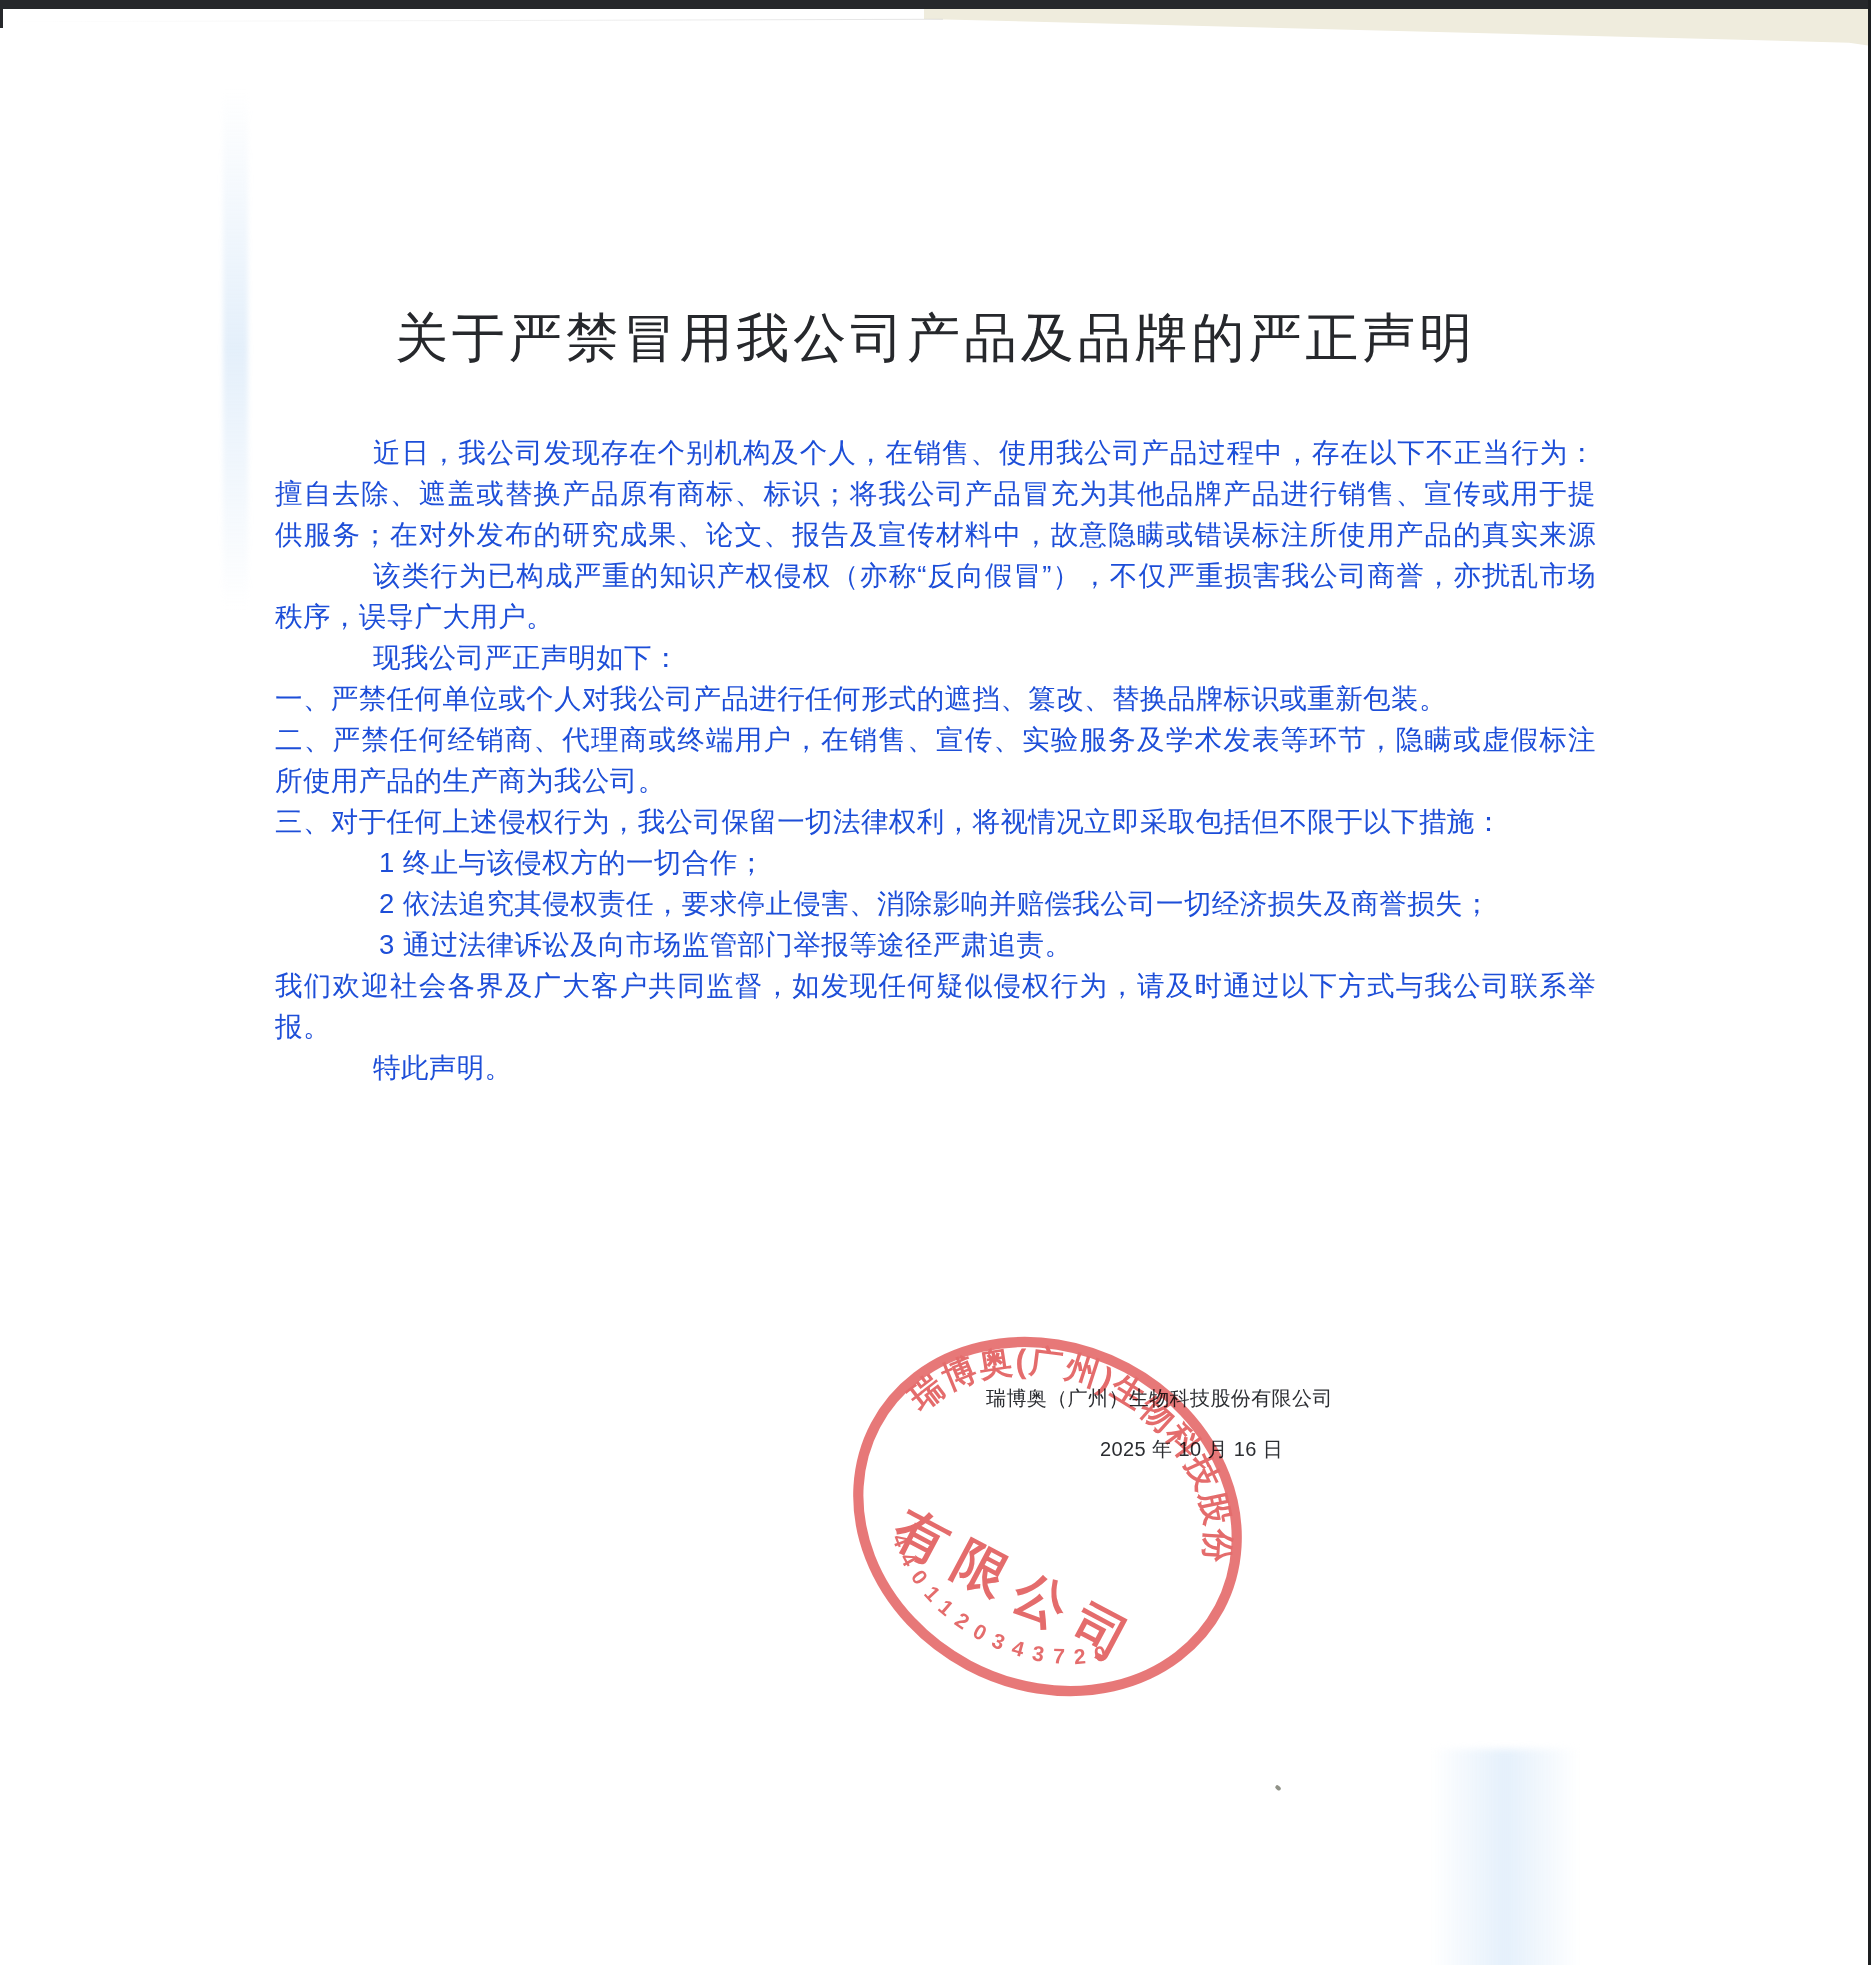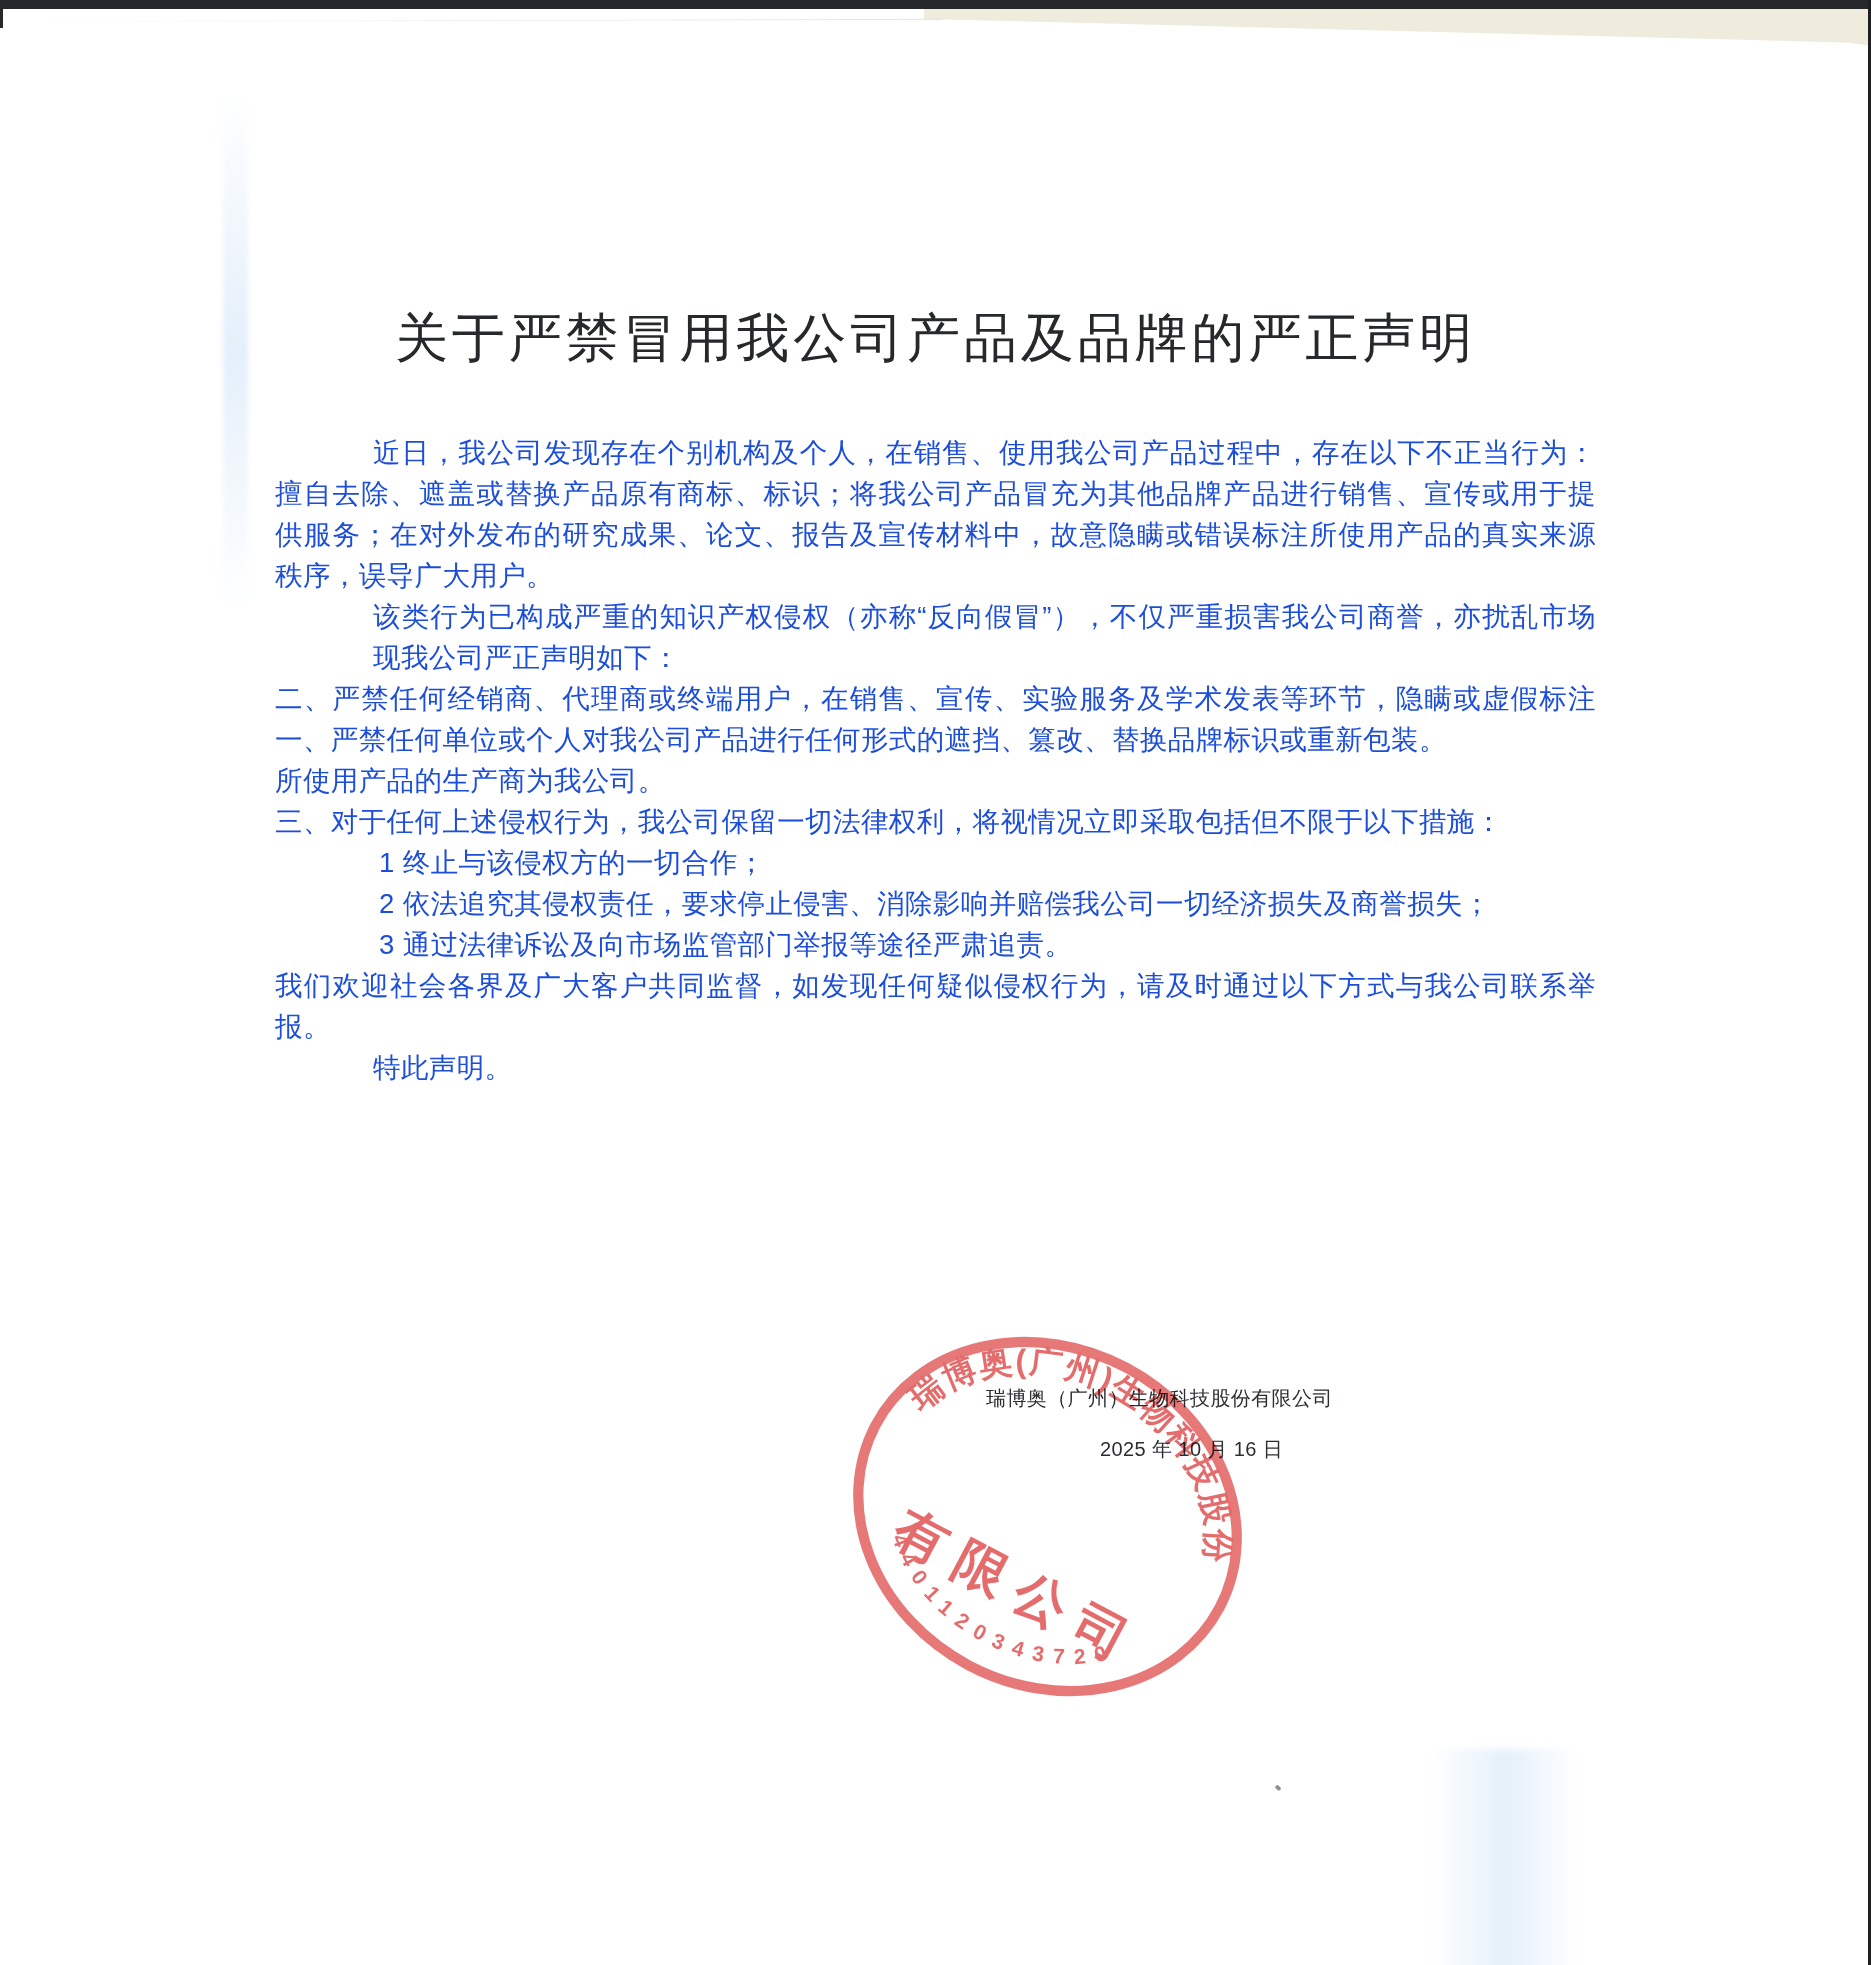--- a/index.html
+++ b/index.html
@@ -82,25 +82,25 @@
 <div class="streak-left"></div>
 <div class="streak-right"></div>
 <div class="speck-a"></div>
 
 <div class="doc-title">关于严禁冒用我公司产品及品牌的严正声明</div>
 
 <div class="body-text">
     <div class="line p j">近日，我公司发现存在个别机构及个人，在销售、使用我公司产品过程中，存在以下不正当行为：</div>
     <div class="line j">擅自去除、遮盖或替换产品原有商标、标识；将我公司产品冒充为其他品牌产品进行销售、宣传或用于提</div>
     <div class="line j">供服务；在对外发布的研究成果、论文、报告及宣传材料中，故意隐瞒或错误标注所使用产品的真实来源</div>
+    <div class="line p j">该类行为已构成严重的知识产权侵权（亦称“反向假冒”），不仅严重损害我公司商誉，亦扰乱市场</div>
     <div class="line">秩序，误导广大用户。</div>
-    <div class="line p j">该类行为已构成严重的知识产权侵权（亦称“反向假冒”），不仅严重损害我公司商誉，亦扰乱市场</div>
     <div class="line p">现我公司严正声明如下：</div>
+    <div class="line">一、严禁任何单位或个人对我公司产品进行任何形式的遮挡、篡改、替换品牌标识或重新包装。</div>
     <div class="line j">二、严禁任何经销商、代理商或终端用户，在销售、宣传、实验服务及学术发表等环节，隐瞒或虚假标注</div>
-    <div class="line">一、严禁任何单位或个人对我公司产品进行任何形式的遮挡、篡改、替换品牌标识或重新包装。</div>
     <div class="line">所使用产品的生产商为我公司。</div>
     <div class="line">三、对于任何上述侵权行为，我公司保留一切法律权利，将视情况立即采取包括但不限于以下措施：</div>
     <div class="line i">1 终止与该侵权方的一切合作；</div>
     <div class="line i">2 依法追究其侵权责任，要求停止侵害、消除影响并赔偿我公司一切经济损失及商誉损失；</div>
     <div class="line i">3 通过法律诉讼及向市场监管部门举报等途径严肃追责。</div>
     <div class="line j">我们欢迎社会各界及广大客户共同监督，如发现任何疑似侵权行为，请及时通过以下方式与我公司联系举</div>
     <div class="line">报。</div>
     <div class="line p">特此声明。</div>
   </div>
 

